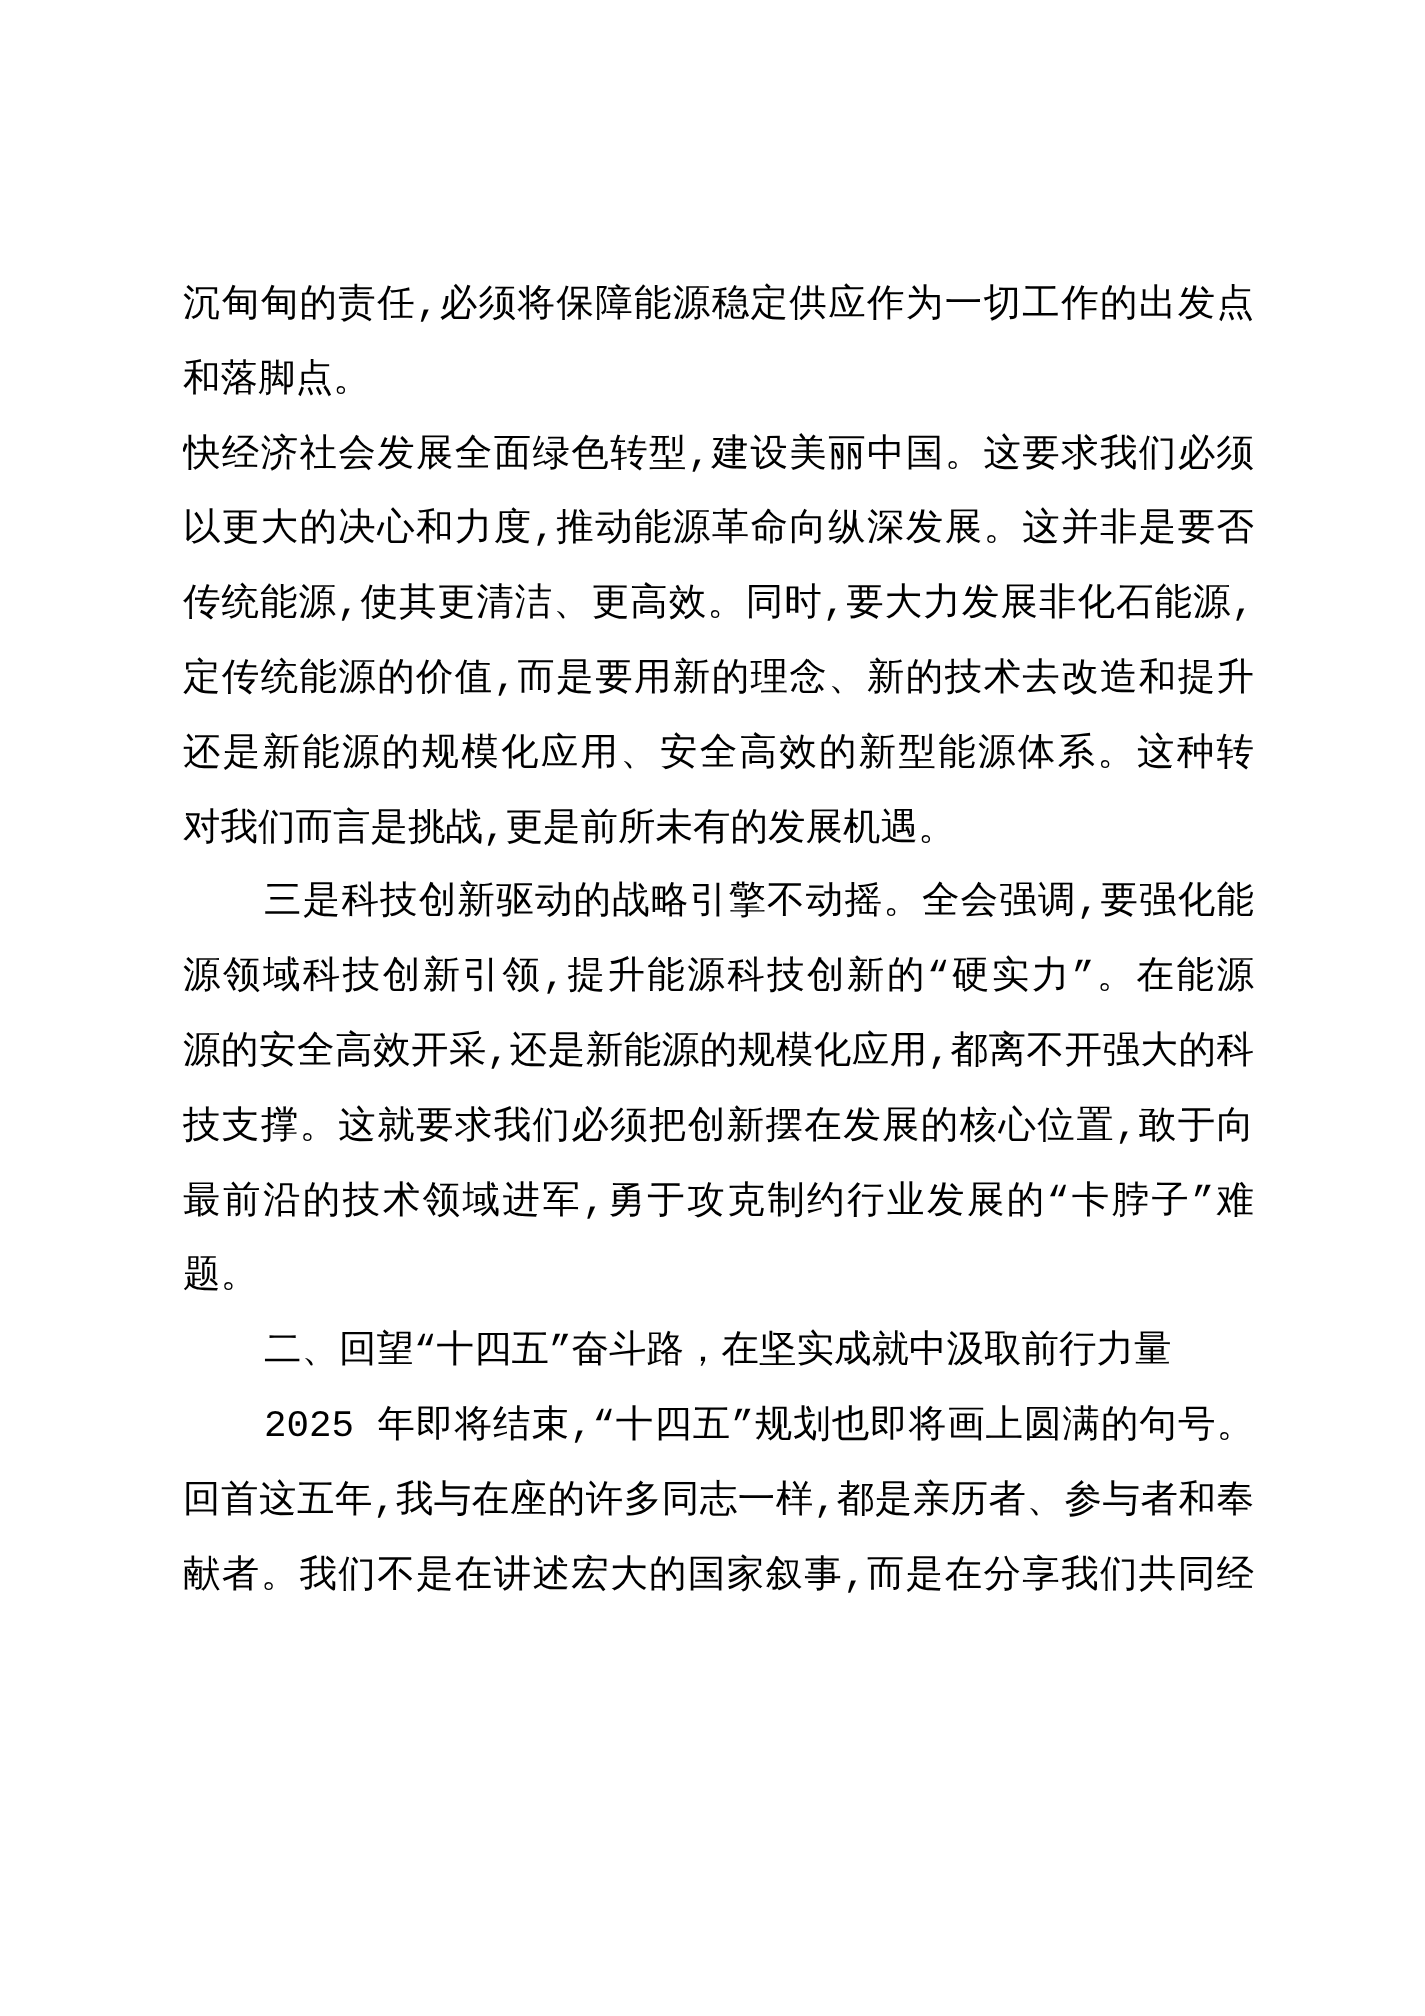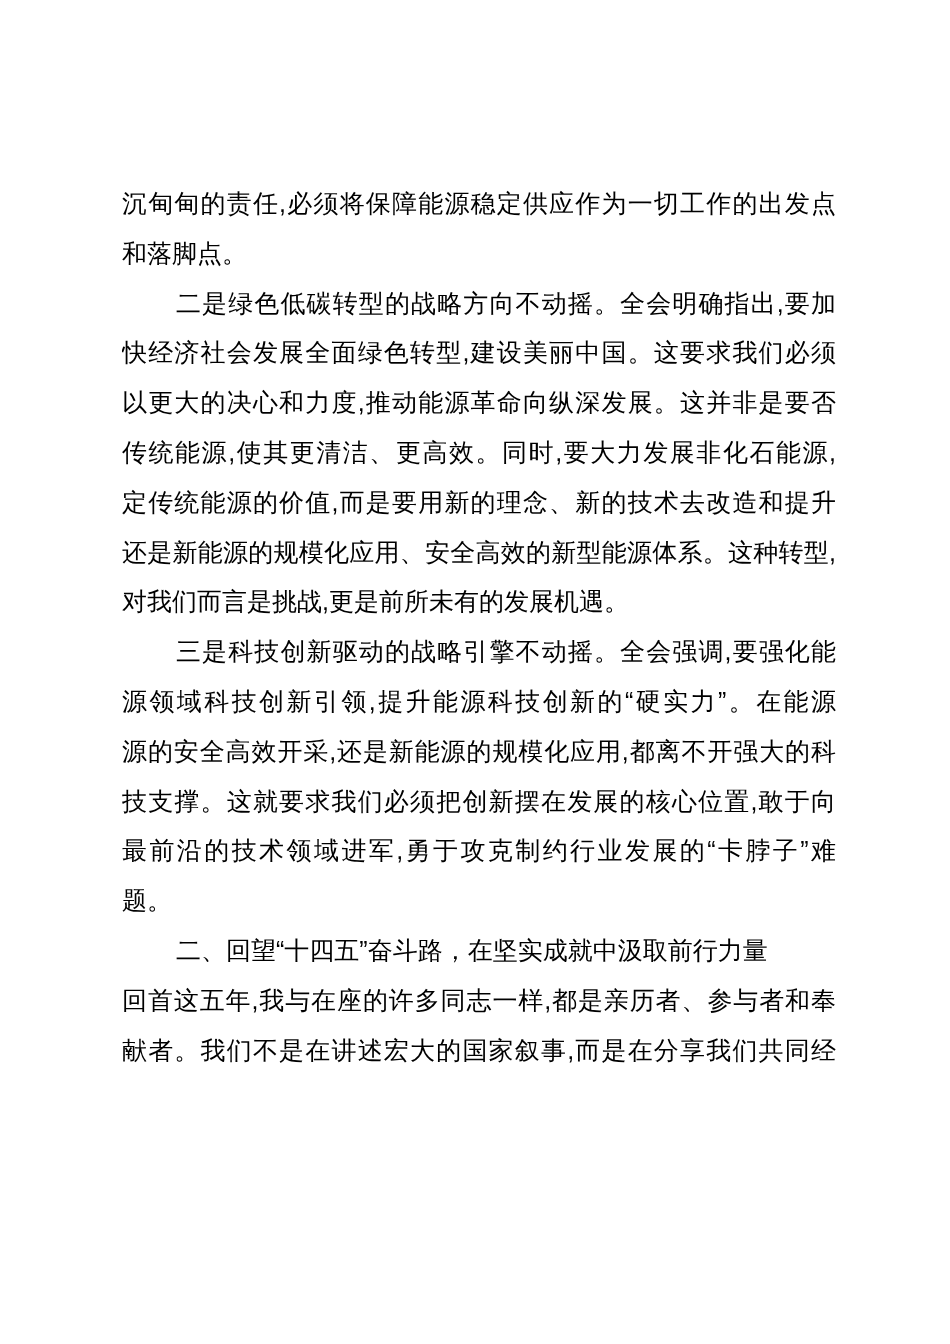--- a/index.html
+++ b/index.html
@@ -6,21 +6,21 @@
     margin: 0;
     padding: 0;
     background: #ffffff;
   }
   .page {
     position: relative;
     width: 950px;
     height: 1344px;
     background: #ffffff;
     overflow: hidden;
-    font-family: Liberation Sans, sans-serif;
+    font-family: Liberation Mono, monospace;
   }
   .content {
     position: absolute;
     left: 122px;
     top: 179px;
     width: 714px;
   }
   .line {
     height: 49.8px;
     line-height: 49.8px;
@@ -41,30 +41,30 @@
     text-indent: 54px;
   }
 </style>
 </head>
 <body>
 
 <div class="page">
   <div class="content">
     <div class="line">沉甸甸的责任,必须将保障能源稳定供应作为一切工作的出发点</div>
     <div class="line end">和落脚点。</div>
-    <div class="line ind">二是绿色低碳转型的战略方向不动摇。全会明确指出,要加</div>
     <div class="line">快经济社会发展全面绿色转型,建设美丽中国。这要求我们必须</div>
     <div class="line">以更大的决心和力度,推动能源革命向纵深发展。这并非是要否</div>
     <div class="line">传统能源,使其更清洁、更高效。同时,要大力发展非化石能源,</div>
     <div class="line">定传统能源的价值,而是要用新的理念、新的技术去改造和提升</div>
     <div class="line">还是新能源的规模化应用、安全高效的新型能源体系。这种转型,</div>
     <div class="line end">对我们而言是挑战,更是前所未有的发展机遇。</div>
     <div class="line ind">三是科技创新驱动的战略引擎不动摇。全会强调,要强化能</div>
     <div class="line">源领域科技创新引领,提升能源科技创新的“硬实力”。在能源</div>
     <div class="line">源的安全高效开采,还是新能源的规模化应用,都离不开强大的科</div>
     <div class="line">技支撑。这就要求我们必须把创新摆在发展的核心位置,敢于向</div>
     <div class="line">最前沿的技术领域进军,勇于攻克制约行业发展的“卡脖子”难</div>
     <div class="line end">题。</div>
     <div class="line end ind">二、回望“十四五”奋斗路，在坚实成就中汲取前行力量</div>
+    <div class="line ind">2025 年即将结束,“十四五”规划也即将画上圆满的句号。</div>
     <div class="line">回首这五年,我与在座的许多同志一样,都是亲历者、参与者和奉</div>
     <div class="line">献者。我们不是在讲述宏大的国家叙事,而是在分享我们共同经</div>
   </div>
 </div>
 
 </body></html>

